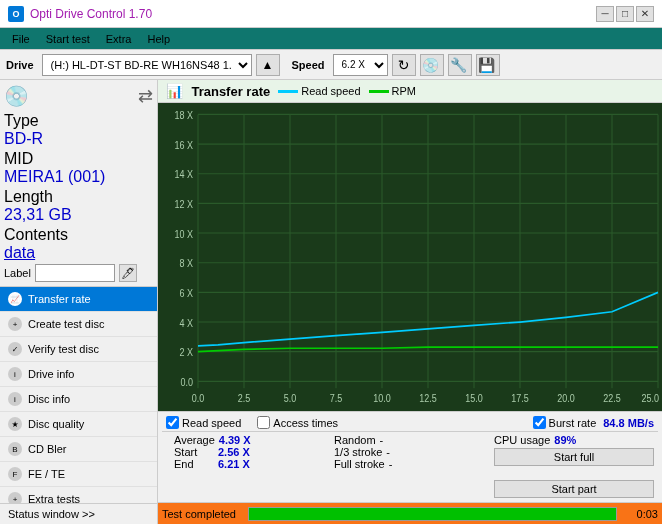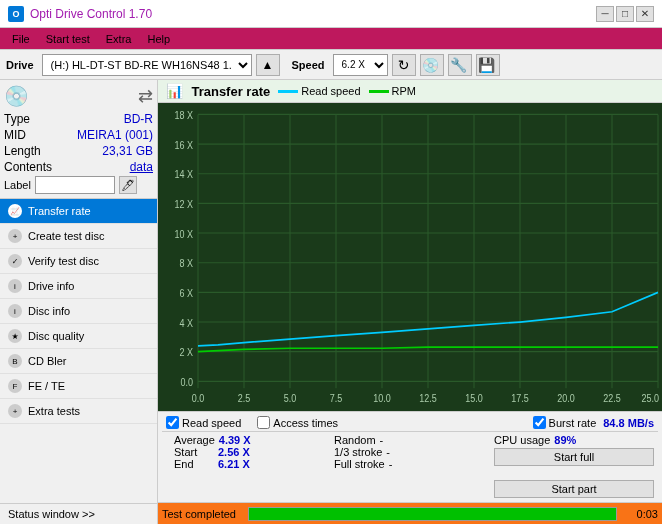--- a/index.html
+++ b/index.html
@@ -55,21 +55,21 @@
       cursor: pointer;
       display: flex;
       align-items: center;
       justify-content: center;
       font-size: 10px;
       color: #333;
     }
 
     
     .menu-bar {
-      background: #be185d;
+      background: #0f766e;
       border-bottom: 1px solid #ccc;
       display: flex;
       align-items: center;
       height: 22px;
       padding: 0 4px;
     }
     .menu-item {
       padding: 2px 8px;
       cursor: pointer;
       color: #000;
@@ -167,21 +167,22 @@
       font-size: 20px;
     }
     .disc-arrows {
       font-size: 18px;
       color: #666;
     }
     .disc-row {
       display: flex;
       justify-content: space-between;
       margin-bottom: 2px;
-      font-size: 12px;
+      font-size: 16px;
+      flex-direction: column;
     }
     .disc-key { color: #000; }
     .disc-val { color: #0000cc; }
     .disc-val-link { color: #0000cc; text-decoration: underline; cursor: pointer; }
     .disc-label-row {
       display: flex;
       align-items: center;
       gap: 4px;
       margin-top: 2px;
     }

